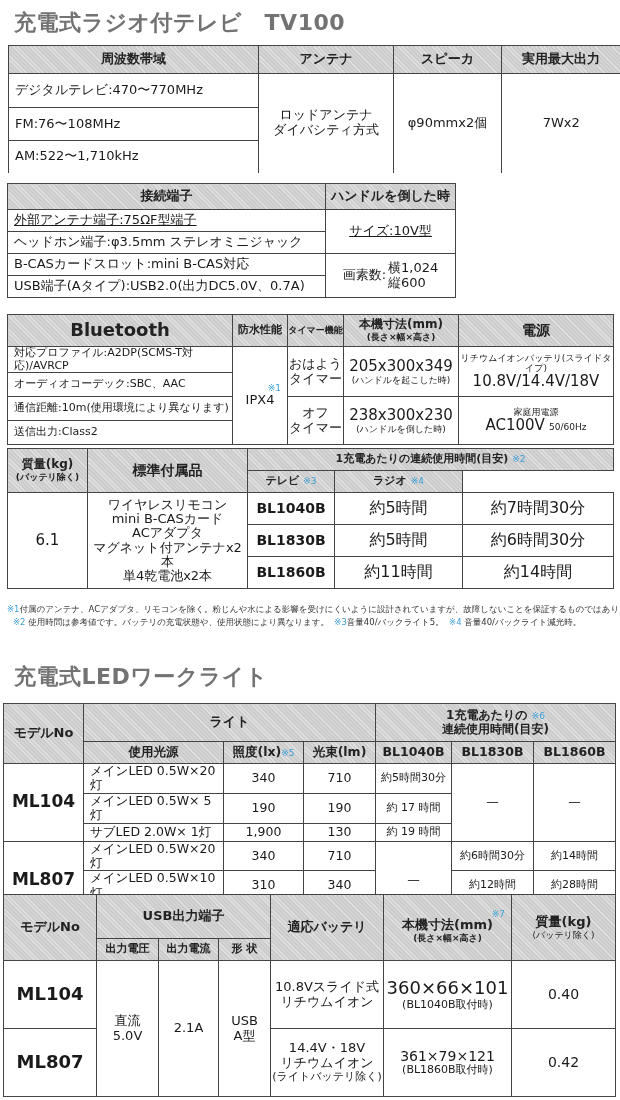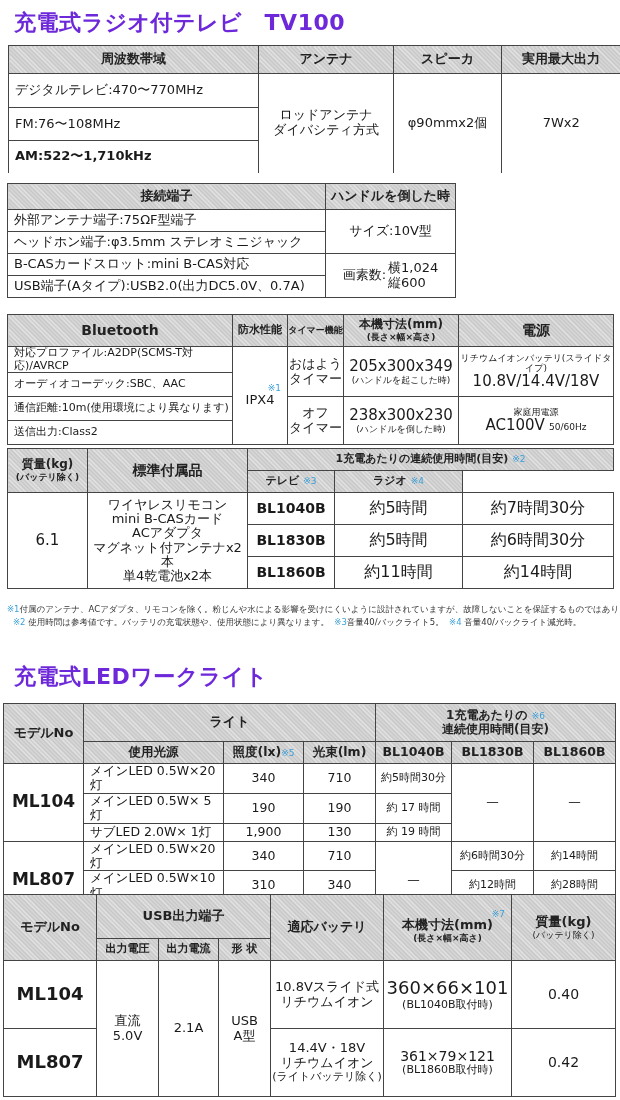--- a/index.html
+++ b/index.html
@@ -1,19 +1,19 @@
 <!DOCTYPE html>
 <html><head>
 <meta charset="utf-8">
 <style>
   * { box-sizing: border-box; margin: 0; padding: 0; }
   html, body { width: 620px; height: 1100px; background: #ffffff; overflow: hidden; }
   body { font-family: "DejaVu Sans", "Liberation Sans", sans-serif; color: #1a1a1a; position: relative; }
   .abs { position: absolute; }
-  .title { font-weight: bold; font-size: 22px; letter-spacing: 0.5px; color: #6d28d9; }
+  .title { font-weight: bold; font-size: 22px; letter-spacing: 0.5px; color: #737373; }
   table { border-collapse: collapse; position: absolute; table-layout: fixed; }
   td, th { border: 1px solid #444; text-align: center; vertical-align: middle; font-weight: normal; line-height: 1.15; }
   th {
     background-color: #c8c8c8;
     background-image: repeating-linear-gradient(45deg, rgba(255,255,255,0.55) 0px, rgba(255,255,255,0.55) 1px, transparent 1px, transparent 3px);
     font-weight: bold; color: #222;
   }
   td.l { text-align: left; padding-left: 6px; }
   .sm { font-size: 11px; }
   .xs { font-size: 9px; }
@@ -47,36 +47,36 @@
       <div>ロッドアンテナ</div>
       <div>ダイバシティ方式</div>
     </td>
     <td rowspan="3" style="border-bottom:none;">φ90mmx2個</td>
     <td rowspan="3" style="border-bottom:none;border-right:none;">7Wx2</td>
   </tr>
   <tr style="height:33px;">
         <td class="l">FM:76〜108MHz</td>
       </tr>
   <tr style="height:32px;">
-        <td class="l" style="border-bottom:none;font-weight:bold;">AM:522〜1,710kHz</td>
+        <td class="l" style="border-bottom:none;">AM:522〜1,710kHz</td>
       </tr>
 </tbody>
   </table>
 
 <table style="left:7px; top:183px; width:448px; font-size:13px;padding-left:21px;">
   <colgroup>
       <col style="width:318px">
       <col style="width:130px">
     </colgroup>
   <tbody>
       <tr style="height:26px;">
     <th>接続端子</th>
     <th>ハンドルを倒した時</th>
   </tr>
-  <tr style="height:22px;">
+  <tr style="height:22px;text-decoration:underline;">
     <td class="l">外部アンテナ端子:75ΩF型端子</td>
     <td rowspan="2">サイズ:10V型</td>
   </tr>
   <tr style="height:22px;">
         <td class="l">ヘッドホン端子:φ3.5mm ステレオミニジャック</td>
       </tr>
   <tr style="height:22px;">
     <td class="l">B-CASカードスロット:mini B-CAS対応</td>
     <td rowspan="2">
       <div style="display:flex; align-items:center; justify-content:center; gap:2px;">
@@ -97,21 +97,21 @@
 <table style="left:7px; top:314px; width:606px; font-size:13px;">
   <colgroup>
       <col style="width:225px">
       <col style="width:55px">
       <col style="width:56px">
       <col style="width:115px">
       <col style="width:155px">
     </colgroup>
   <tbody>
       <tr style="height:32px;">
-    <th style="font-size:14px;">Bluetooth</th>
+    <th style="font-size:18px;">Bluetooth</th>
     <th class="sm">防水性能</th>
     <th class="xs">タイマー機能</th>
     <th>
       <div style="font-size:12px;">本機寸法(mm)</div>
       <div class="xs">(長さ×幅×高さ)</div>
     </th>
     <th style="font-size:14px;">電源</th>
   </tr>
   <tr style="height:24px;">
     <td class="l sm">対応プロファイル:A2DP(SCMS-T対応)/AVRCP</td>

